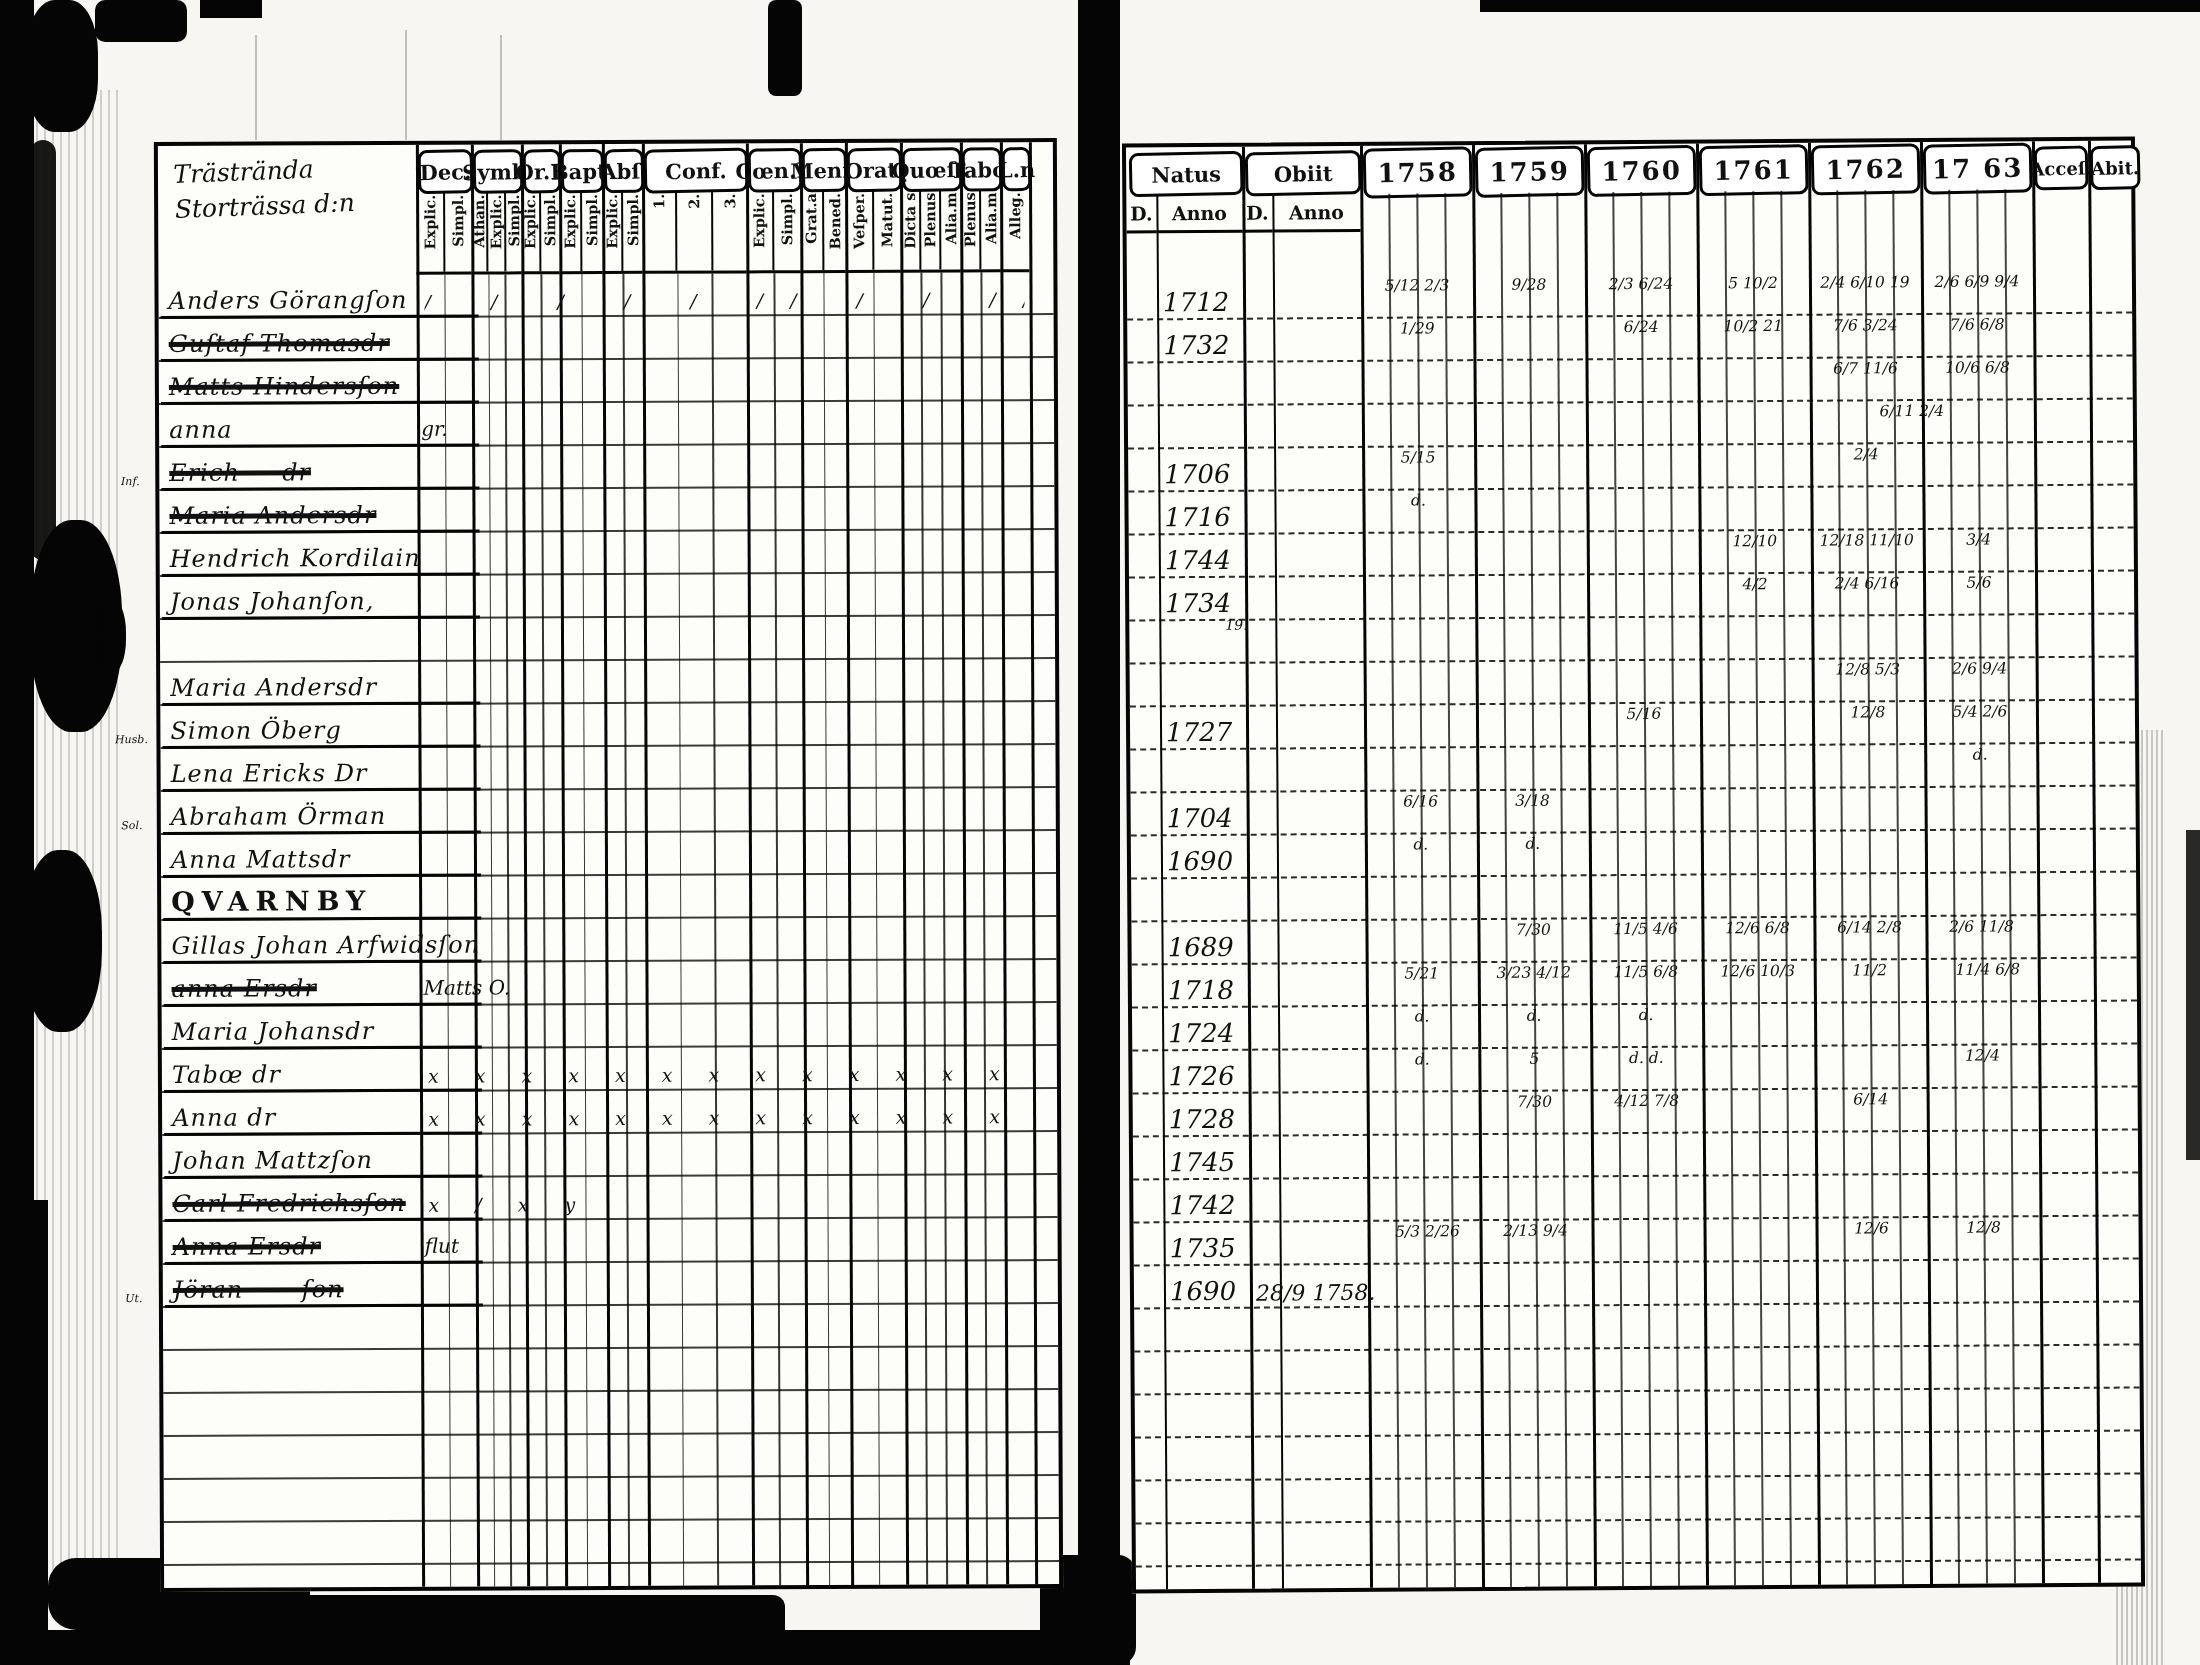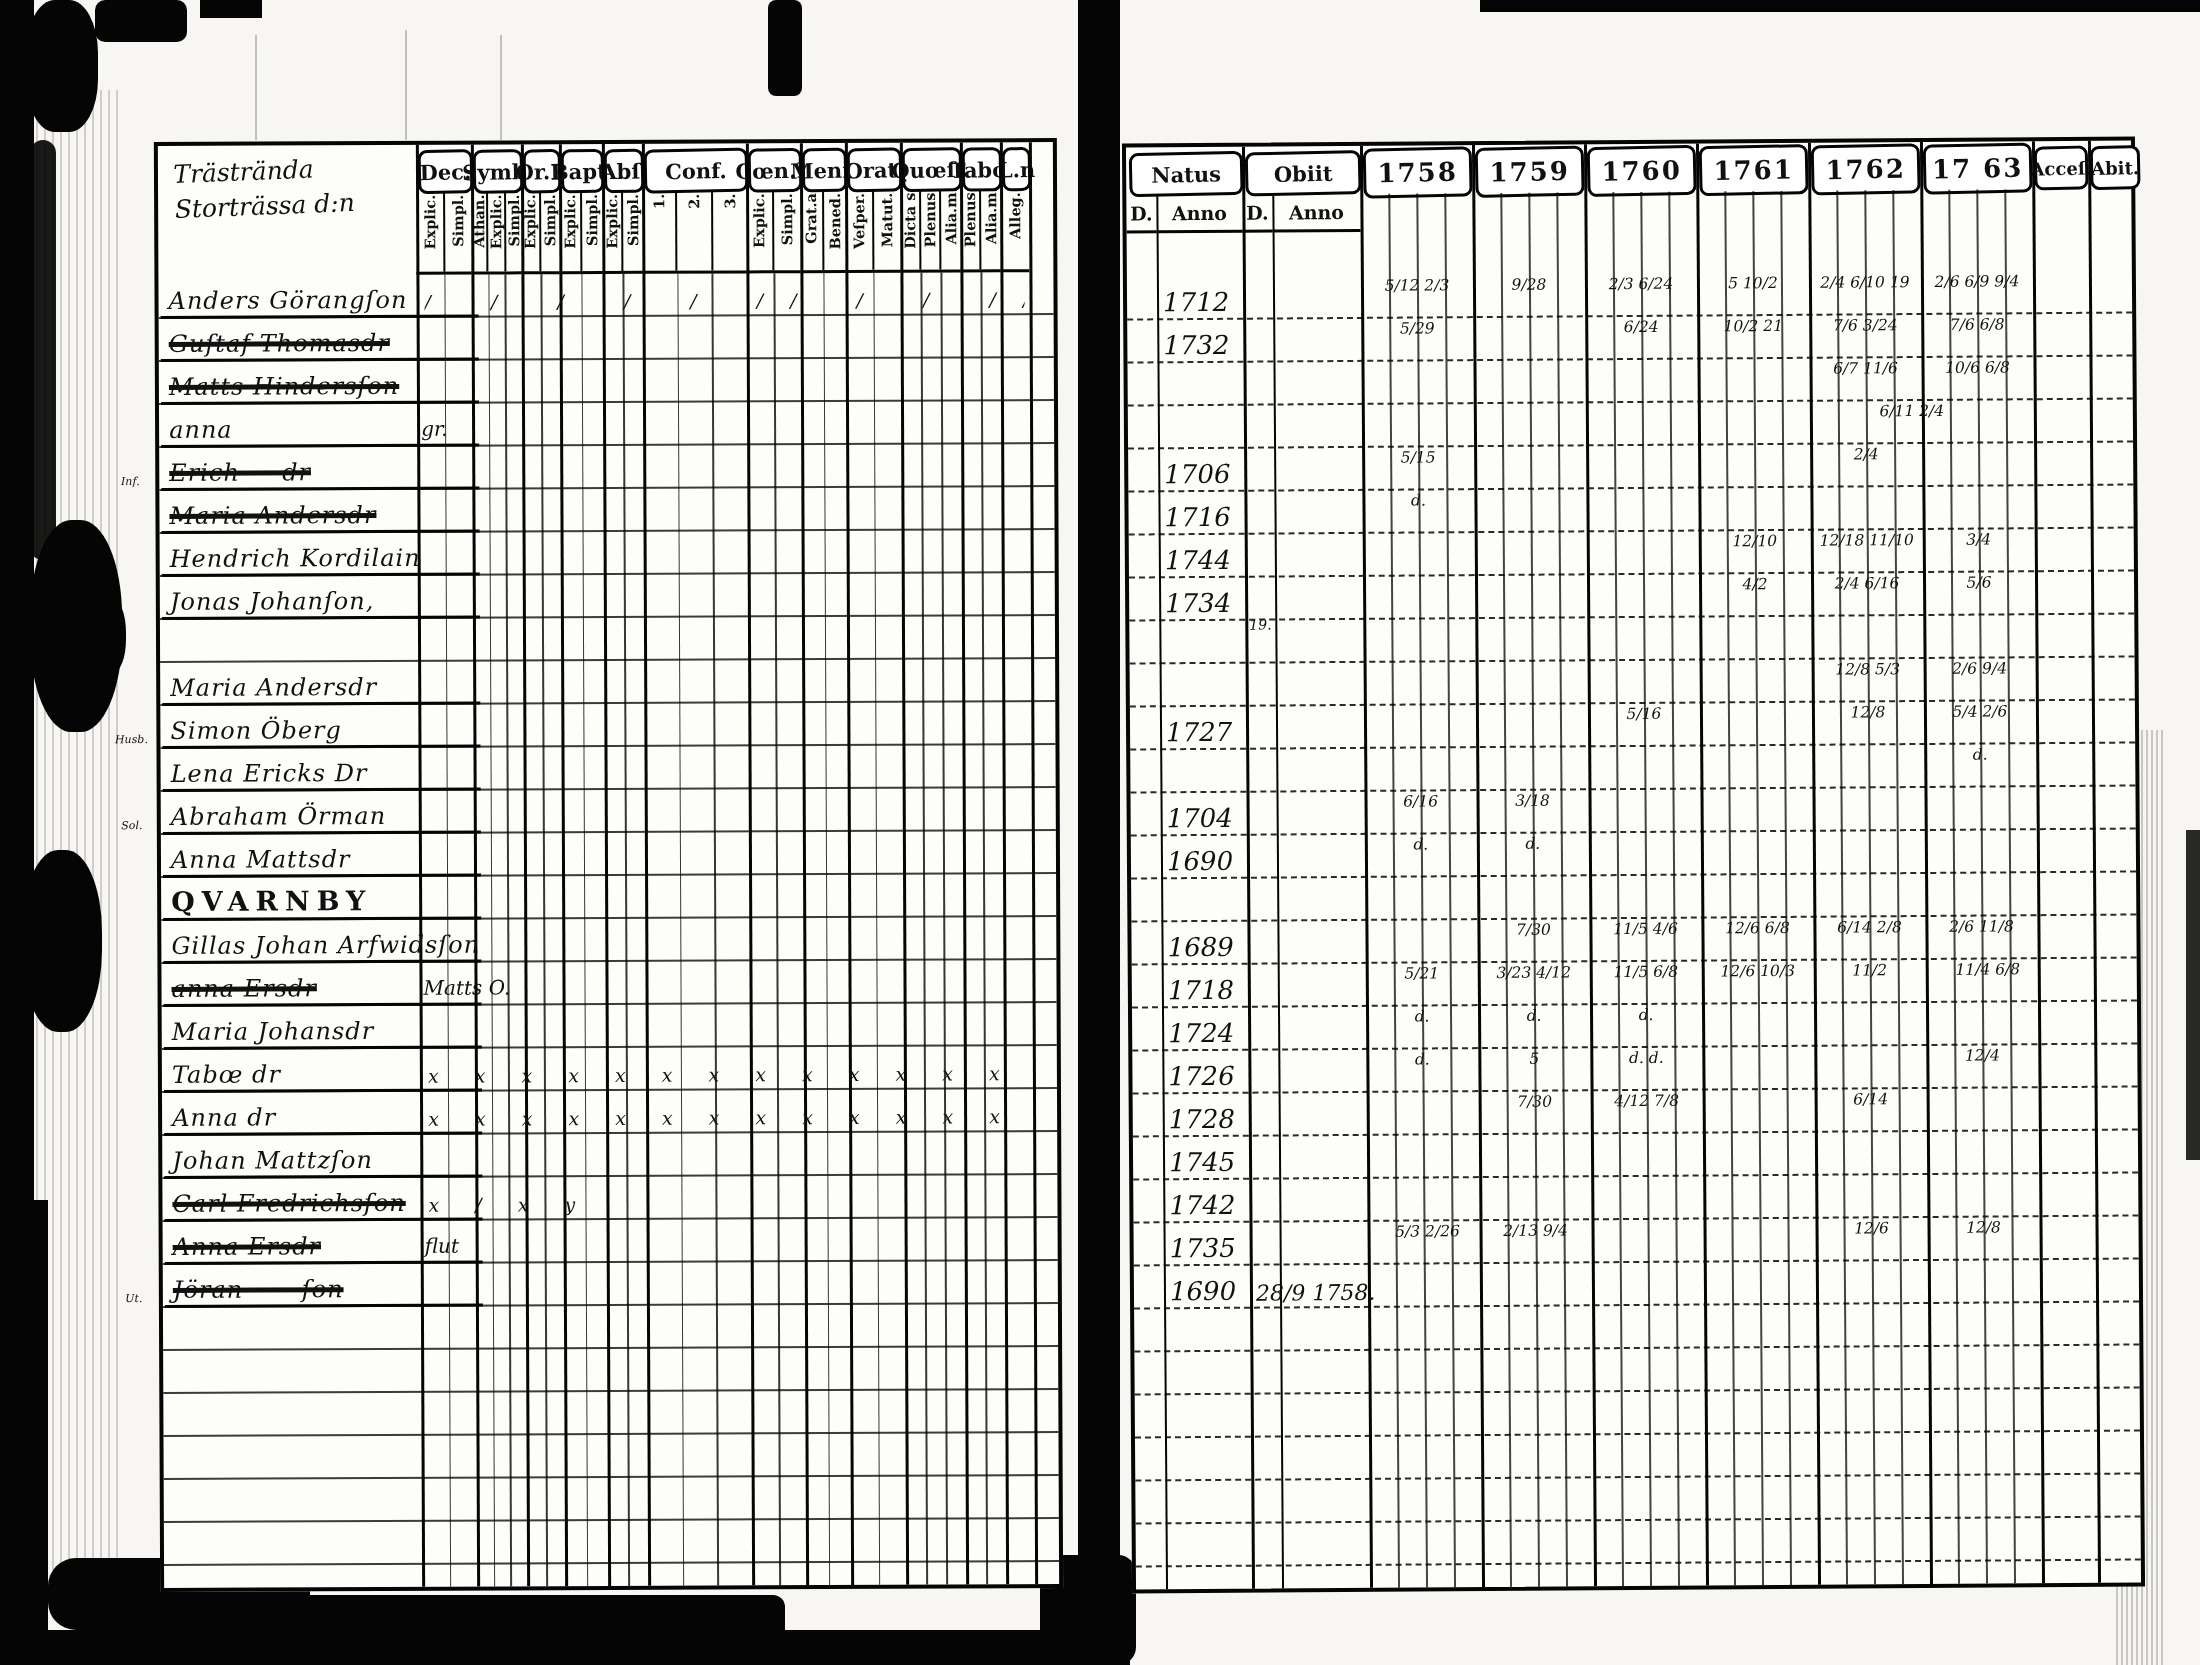--- a/index.html
+++ b/index.html
@@ -31,21 +31,21 @@
   .hw{font-family:"DejaVu Serif",serif;font-style:italic;}
   .ncell{position:absolute;left:10px;bottom:2px;font-size:24px;white-space:nowrap;letter-spacing:1px;}
   .caps{font-style:normal;font-size:27px;letter-spacing:7px;font-weight:bold;}
   .struck{text-decoration:line-through;text-decoration-thickness:4.5px;}
   .mnote{position:absolute;left:-54px;bottom:1px;width:50px;text-align:center;font-size:11px;}
   .nnote{position:absolute;left:262px;bottom:4px;font-size:20px;white-space:nowrap;}
   .ticks{position:absolute;left:266px;bottom:3px;width:600px;overflow:hidden;
          font-size:19px;white-space:nowrap;letter-spacing:15px;}
   .sp-wide{letter-spacing:27px;}
   .natus{position:absolute;left:36px;bottom:1px;font-size:26px;white-space:nowrap;}
-  .nnote2{position:absolute;left:96px;bottom:-14px;font-size:14px;margin-left:24px;}
+  .nnote2{position:absolute;left:96px;bottom:-14px;font-size:14px;}
   .obiit{position:absolute;left:122px;bottom:1px;font-size:22px;white-space:nowrap;}
   .mk{position:absolute;top:2px;height:100%;font-size:15.5px;line-height:1.05;
       display:flex;align-items:flex-start;justify-content:center;text-align:center;white-space:pre;}
   .ltitle{position:absolute;left:16px;top:8px;transform:rotate(-2deg);font-size:25px;line-height:1.4;}
   .dcell{position:absolute;display:flex;align-items:center;justify-content:center;
          font-weight:bold;font-size:19px;box-sizing:border-box;}
 </style>
 </head>
 <body>
 
@@ -371,21 +371,21 @@
           <div class="natus hw">1712</div>
           <div class="mk hw" style="left: 234px; width: 112px;">5/12 2/3</div>
           <div class="mk hw" style="left: 346px; width: 112px;">9/28</div>
           <div class="mk hw" style="left: 458px; width: 112px;">2/3 6/24</div>
           <div class="mk hw" style="left: 570px; width: 112px;">5 10/2</div>
           <div class="mk hw" style="left: 682px; width: 112px;">2/4 6/10 19</div>
           <div class="mk hw" style="left: 794px; width: 112px;">2/6 6/9 9/4</div>
         </div>
         <div class="rrow" style="top: 173px; height: 43px;">
           <div class="natus hw">1732</div>
-          <div class="mk hw" style="left: 234px; width: 112px;">5/29</div>
+          <div class="mk hw" style="left: 234px; width: 112px;">1/29</div>
           <div class="mk hw" style="left: 458px; width: 112px;">6/24</div>
           <div class="mk hw" style="left: 570px; width: 112px;">10/2 21</div>
           <div class="mk hw" style="left: 682px; width: 112px;">7/6 3/24</div>
           <div class="mk hw" style="left: 794px; width: 112px;">7/6 6/8</div>
         </div>
         <div class="rrow" style="top: 216px; height: 43px;">
           <div class="mk hw" style="left: 682px; width: 112px;">6/7 11/6</div>
           <div class="mk hw" style="left: 794px; width: 112px;">10/6 6/8</div>
         </div>
         <div class="rrow" style="top: 259px; height: 43px;">

